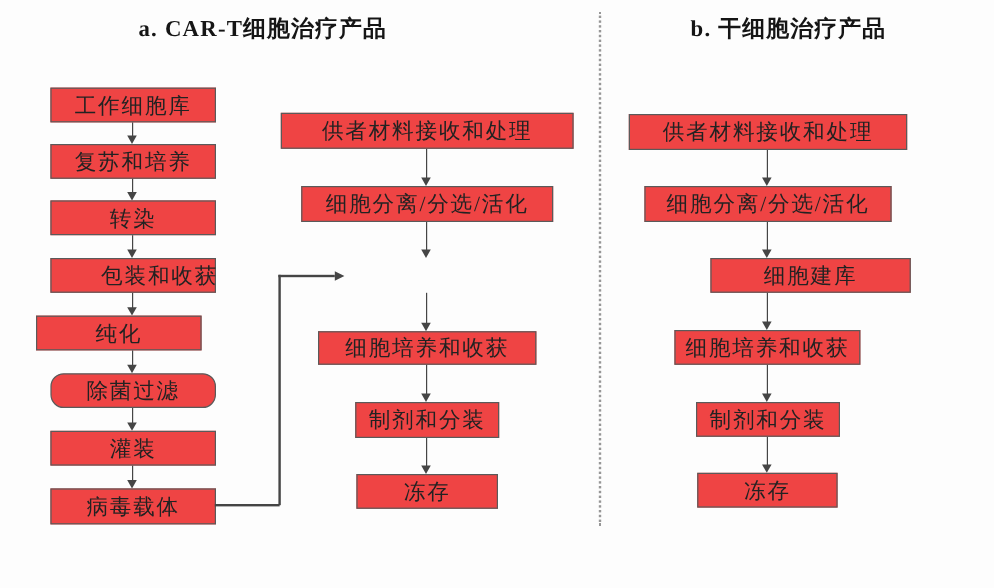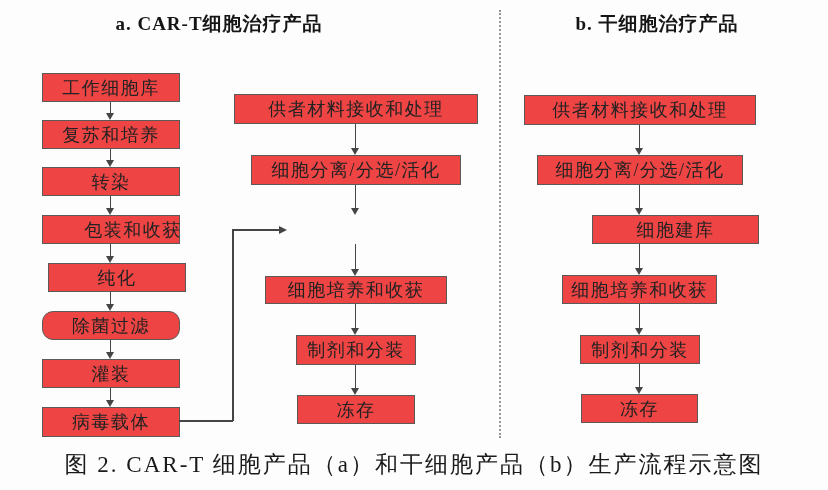--- a/index.html
+++ b/index.html
@@ -76,21 +76,21 @@
   <div class="divider" style="left:499px;top:10px;height:428px;"></div>
 
   <div class="flow-box" style="left:42px;top:73px;width:138px;height:29px;">工作细胞库</div>
   <div class="arrow" style="left:106px;top:102px;height:18px;"></div>
   <div class="flow-box" style="left:42px;top:120px;width:138px;height:29px;">复苏和培养</div>
   <div class="arrow" style="left:106px;top:149px;height:18px;"></div>
   <div class="flow-box" style="left:42px;top:167px;width:138px;height:29px;">转染</div>
   <div class="arrow" style="left:106px;top:196px;height:19px;"></div>
   <div class="flow-box" style="left:42px;top:215px;width:138px;height:29px;padding-left:44px;">包装和收获</div>
   <div class="arrow" style="left:106px;top:244px;height:19px;"></div>
-  <div class="flow-box" style="left:48px;top:263px;width:138px;height:29px;">纯化</div>
+  <div class="flow-box" style="left:30px;top:263px;width:138px;height:29px;">纯化</div>
   <div class="arrow" style="left:106px;top:292px;height:19px;"></div>
   <div class="flow-box" style="left:42px;top:311px;width:138px;height:29px;border-radius:11px;">除菌过滤</div>
   <div class="arrow" style="left:106px;top:340px;height:19px;"></div>
   <div class="flow-box" style="left:42px;top:359px;width:138px;height:29px;">灌装</div>
   <div class="arrow" style="left:106px;top:388px;height:19px;"></div>
   <div class="flow-box" style="left:42px;top:407px;width:138px;height:30px;">病毒载体</div>
 
   <div class="hline" style="left:179px;top:420px;width:54px;"></div>
   <div class="vline" style="left:232px;top:229px;height:192px;"></div>
   <div class="hline" style="left:232px;top:229px;width:47px;"></div>
@@ -112,15 +112,14 @@
   <div class="flow-box" style="left:537px;top:155px;width:206px;height:30px;">细胞分离/分选/活化</div>
   <div class="arrow" style="left:635px;top:185px;height:30px;"></div>
   <div class="flow-box" style="left:556px;top:215px;width:167px;height:29px;margin-left:36px;">细胞建库</div>
   <div class="arrow" style="left:635px;top:244px;height:31px;"></div>
   <div class="flow-box" style="left:562px;top:275px;width:155px;height:29px;">细胞培养和收获</div>
   <div class="arrow" style="left:635px;top:304px;height:31px;"></div>
   <div class="flow-box" style="left:580px;top:335px;width:120px;height:29px;">制剂和分装</div>
   <div class="arrow" style="left:635px;top:364px;height:30px;"></div>
   <div class="flow-box" style="left:581px;top:394px;width:117px;height:29px;">冻存</div>
 
-  <div class="caption">图 2. CAR-T 细胞产品（a）和干细胞产品（b）生产流程示意图</div>
 
 </div>
 
 </body></html>

